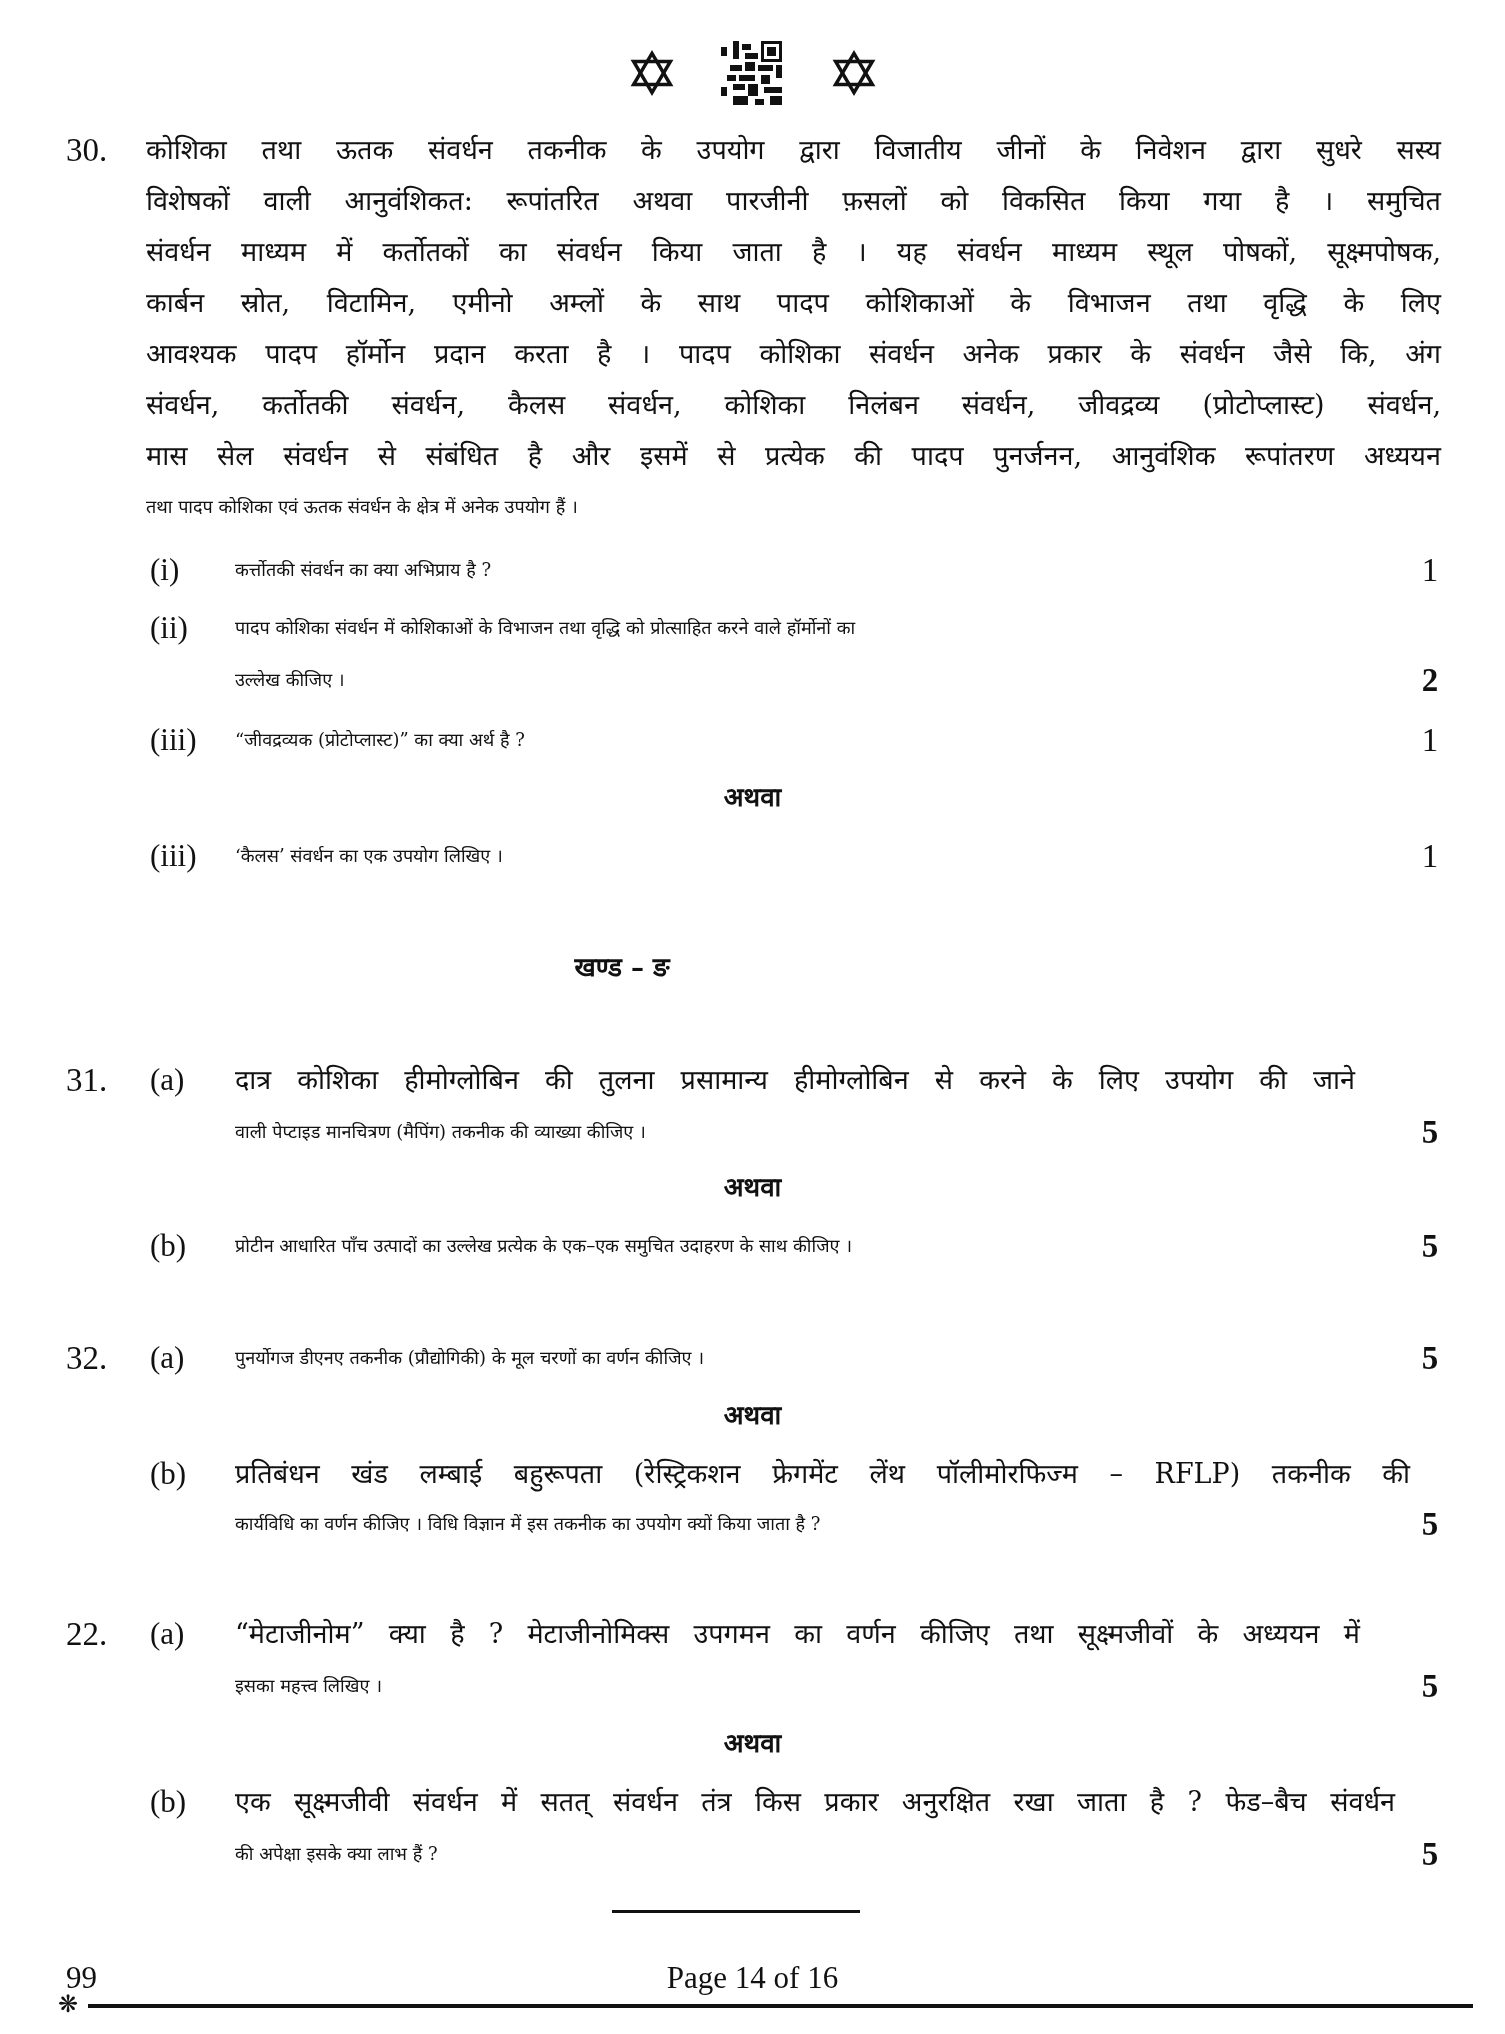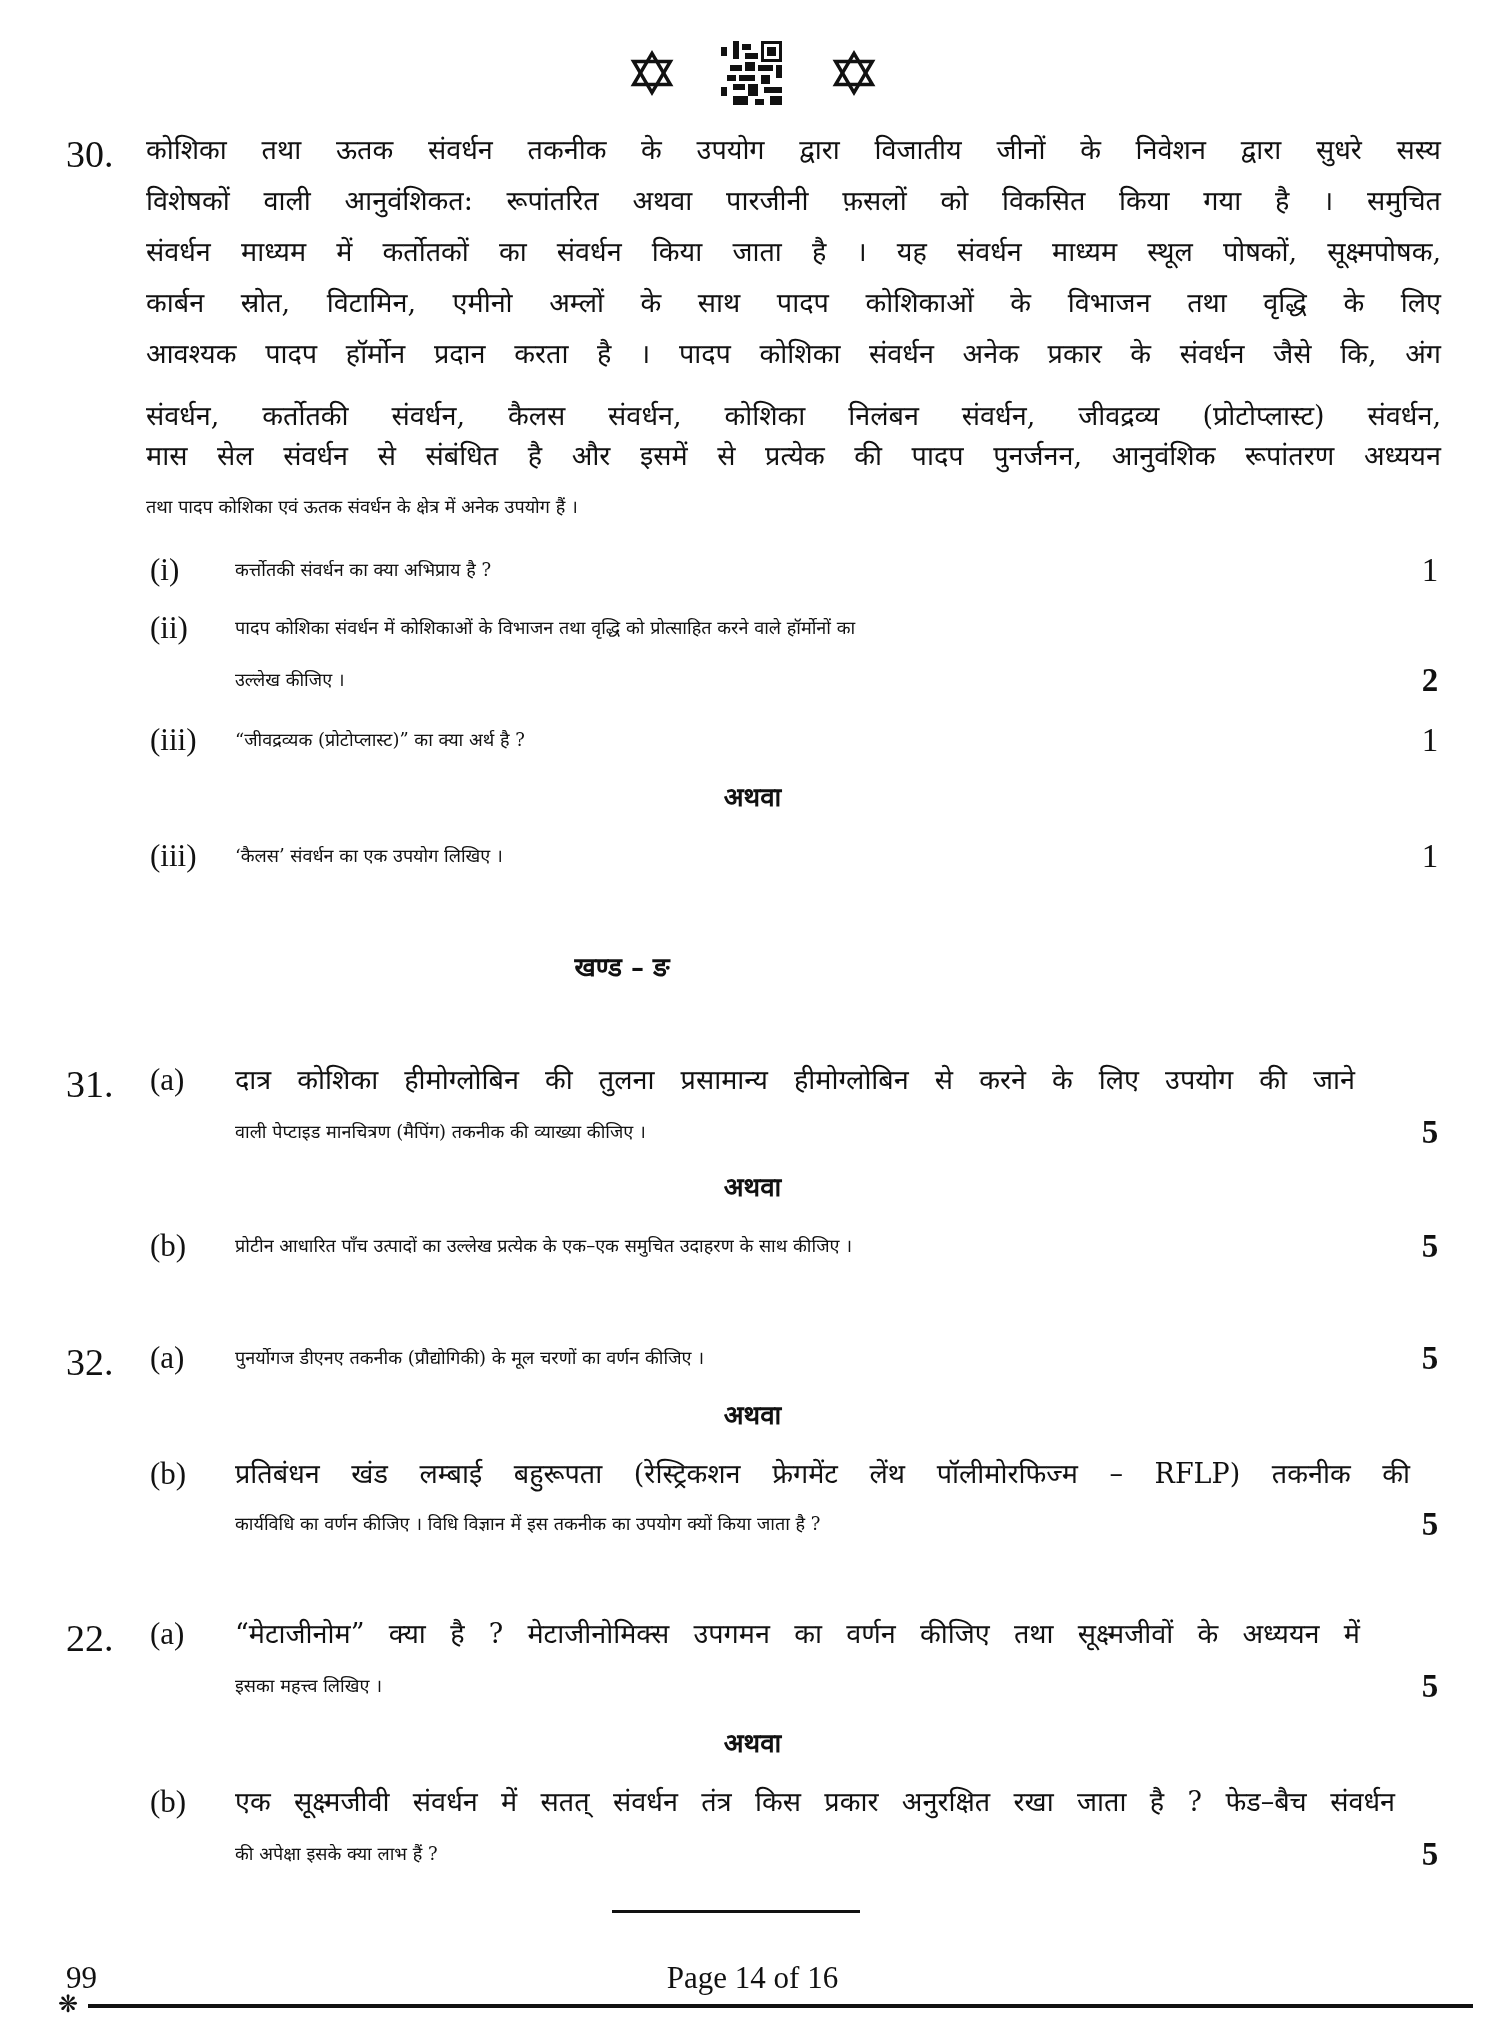--- a/index.html
+++ b/index.html
@@ -7,21 +7,21 @@
     width:1505px; height:2034px; position:relative; overflow:hidden;
     color:#111; font-family:"DejaVu Serif", "Liberation Serif", serif;
   }
   .header {
     position:absolute; top:38px; left:0; width:1505px; height:70px;
     display:flex; justify-content:center; align-items:center; gap:46px;
   }
   .star { width:46px; height:46px; }
   .qr { width:64px; height:64px; }
   .qnum {
-    position:absolute; font-family:"Liberation Serif", serif; font-size:38px;
+    position:absolute; font-family:"Liberation Serif", serif; font-size:33px;
   }
   .sub {
     position:absolute; font-family:"Liberation Serif", serif; font-size:31px;
   }
   .line {
     position:absolute; font-size:18px; line-height:36px; white-space:nowrap;
   }
   .justify {
     position:absolute; font-size:27px; line-height:36px;
     text-align:justify; text-align-last:justify; white-space:normal;
@@ -83,21 +83,21 @@
   </svg>
 </div>
 
 <div>
   <div class="qnum" style="left:66px; top:132px;">30.</div>
   <div class="justify" style="left:146px; top:132px; width:1295px;">कोशिका तथा ऊतक संवर्धन तकनीक के उपयोग द्वारा विजातीय जीनों के निवेशन द्वारा सुधरे सस्य</div>
   <div class="justify" style="left:146px; top:183px; width:1295px;">विशेषकों वाली आनुवंशिकत: रूपांतरित अथवा पारजीनी फ़सलों को विकसित किया गया है । समुचित</div>
   <div class="justify" style="left:146px; top:234px; width:1295px;">संवर्धन माध्यम में कर्तोतकों का संवर्धन किया जाता है । यह संवर्धन माध्यम स्थूल पोषकों, सूक्ष्मपोषक,</div>
   <div class="justify" style="left:146px; top:285px; width:1295px;">कार्बन स्रोत, विटामिन, एमीनो अम्लों के साथ पादप कोशिकाओं के विभाजन तथा वृद्धि के लिए</div>
   <div class="justify" style="left:146px; top:336px; width:1295px;">आवश्यक पादप हॉर्मोन प्रदान करता है । पादप कोशिका संवर्धन अनेक प्रकार के संवर्धन जैसे कि, अंग</div>
-  <div class="justify" style="left:146px; top:387px; width:1295px;margin-top:11px;">संवर्धन, कर्तोतकी संवर्धन, कैलस संवर्धन, कोशिका निलंबन संवर्धन, जीवद्रव्य (प्रोटोप्लास्ट) संवर्धन,</div>
+  <div class="justify" style="left:146px; top:387px; width:1295px;">संवर्धन, कर्तोतकी संवर्धन, कैलस संवर्धन, कोशिका निलंबन संवर्धन, जीवद्रव्य (प्रोटोप्लास्ट) संवर्धन,</div>
   <div class="justify" style="left:146px; top:438px; width:1295px;">मास सेल संवर्धन से संबंधित है और इसमें से प्रत्येक की पादप पुनर्जनन, आनुवंशिक रूपांतरण अध्ययन</div>
   <div class="line" style="left:146px; top:489px;">तथा पादप कोशिका एवं ऊतक संवर्धन के क्षेत्र में अनेक उपयोग हैं ।</div>
 
   <div class="sub" style="left:150px; top:552px;">(i)</div>
   <div class="line" style="left:235px; top:552px;">कर्त्तोतकी संवर्धन का क्या अभिप्राय है ?</div>
   <div class="marks" style="top:552px;">1</div>
 
   <div class="sub" style="left:150px; top:610px;">(ii)</div>
   <div class="line" style="left:235px; top:610px;">पादप कोशिका संवर्धन में कोशिकाओं के विभाजन तथा वृद्धि को प्रोत्साहित करने वाले हॉर्मोनों का</div>
   <div class="line" style="left:235px; top:662px;">उल्लेख कीजिए ।</div>

